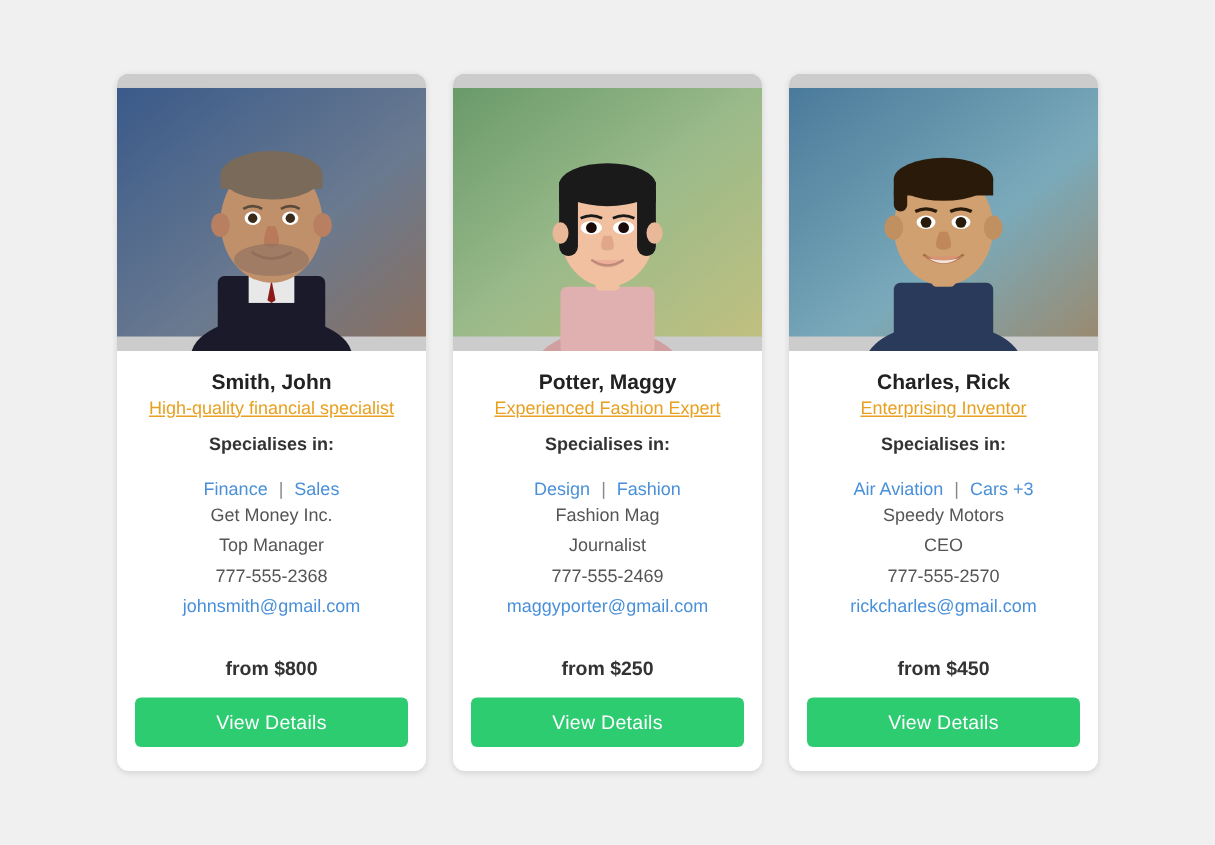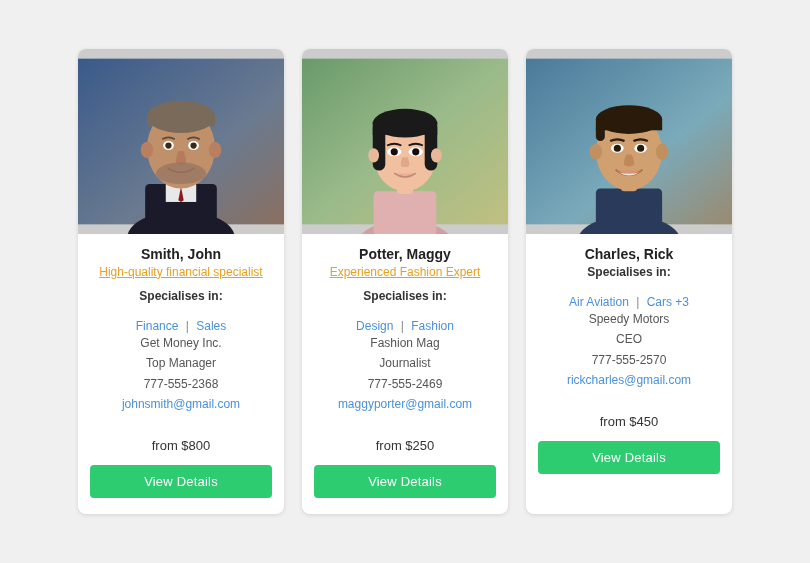--- a/index.html
+++ b/index.html
@@ -78,21 +78,21 @@
       font-size: 12px;
       color: #555;
       line-height: 1.7;
       margin-bottom: 24px;
     }
     .card-email {
       color: #4a90d9;
       font-size: 12px;
     }
     .card-price {
-      font-weight: normal;
+      font-weight: bold;
       font-size: 13px;
       color: #333;
       margin: 6px 0 12px 0;
     }
     .view-btn {
       background: #2ecc71;
       color: #fff;
       border: none;
       border-radius: 4px;
       padding: 9px 0;
@@ -258,20 +258,21 @@
     <path d="M112,107 Q108,116 110,119 Q115,122 120,119 Q122,116 118,107" fill="#c08858"></path>
 
     <path d="M100,124 Q115,136 130,124" stroke="#a07040" stroke-width="2" fill="none"></path>
     <path d="M100,125 Q115,137 130,125" fill="#e08878" opacity="0.4"></path>
 
     <path d="M104,127 Q115,134 126,127 Q115,130 104,127" fill="#fff" opacity="0.8"></path>
   </svg>
     </div>
     <div class="card-body">
       <div class="card-name">Charles, Rick</div>
+      <div class="card-title">Enterprising Inventor</div>
       <div class="card-specialises-label">Specialises in:</div>
       <div class="card-specialises"><span>Air Aviation</span><span class="sep"> | </span><span>Cars +3</span></div>
       <div class="card-info">
         Speedy Motors<br>
         CEO<br>
         777-555-2570<br>
         <span class="card-email">rickcharles@gmail.com</span>
       </div>
       <div class="card-price">from $450</div>
     </div>

